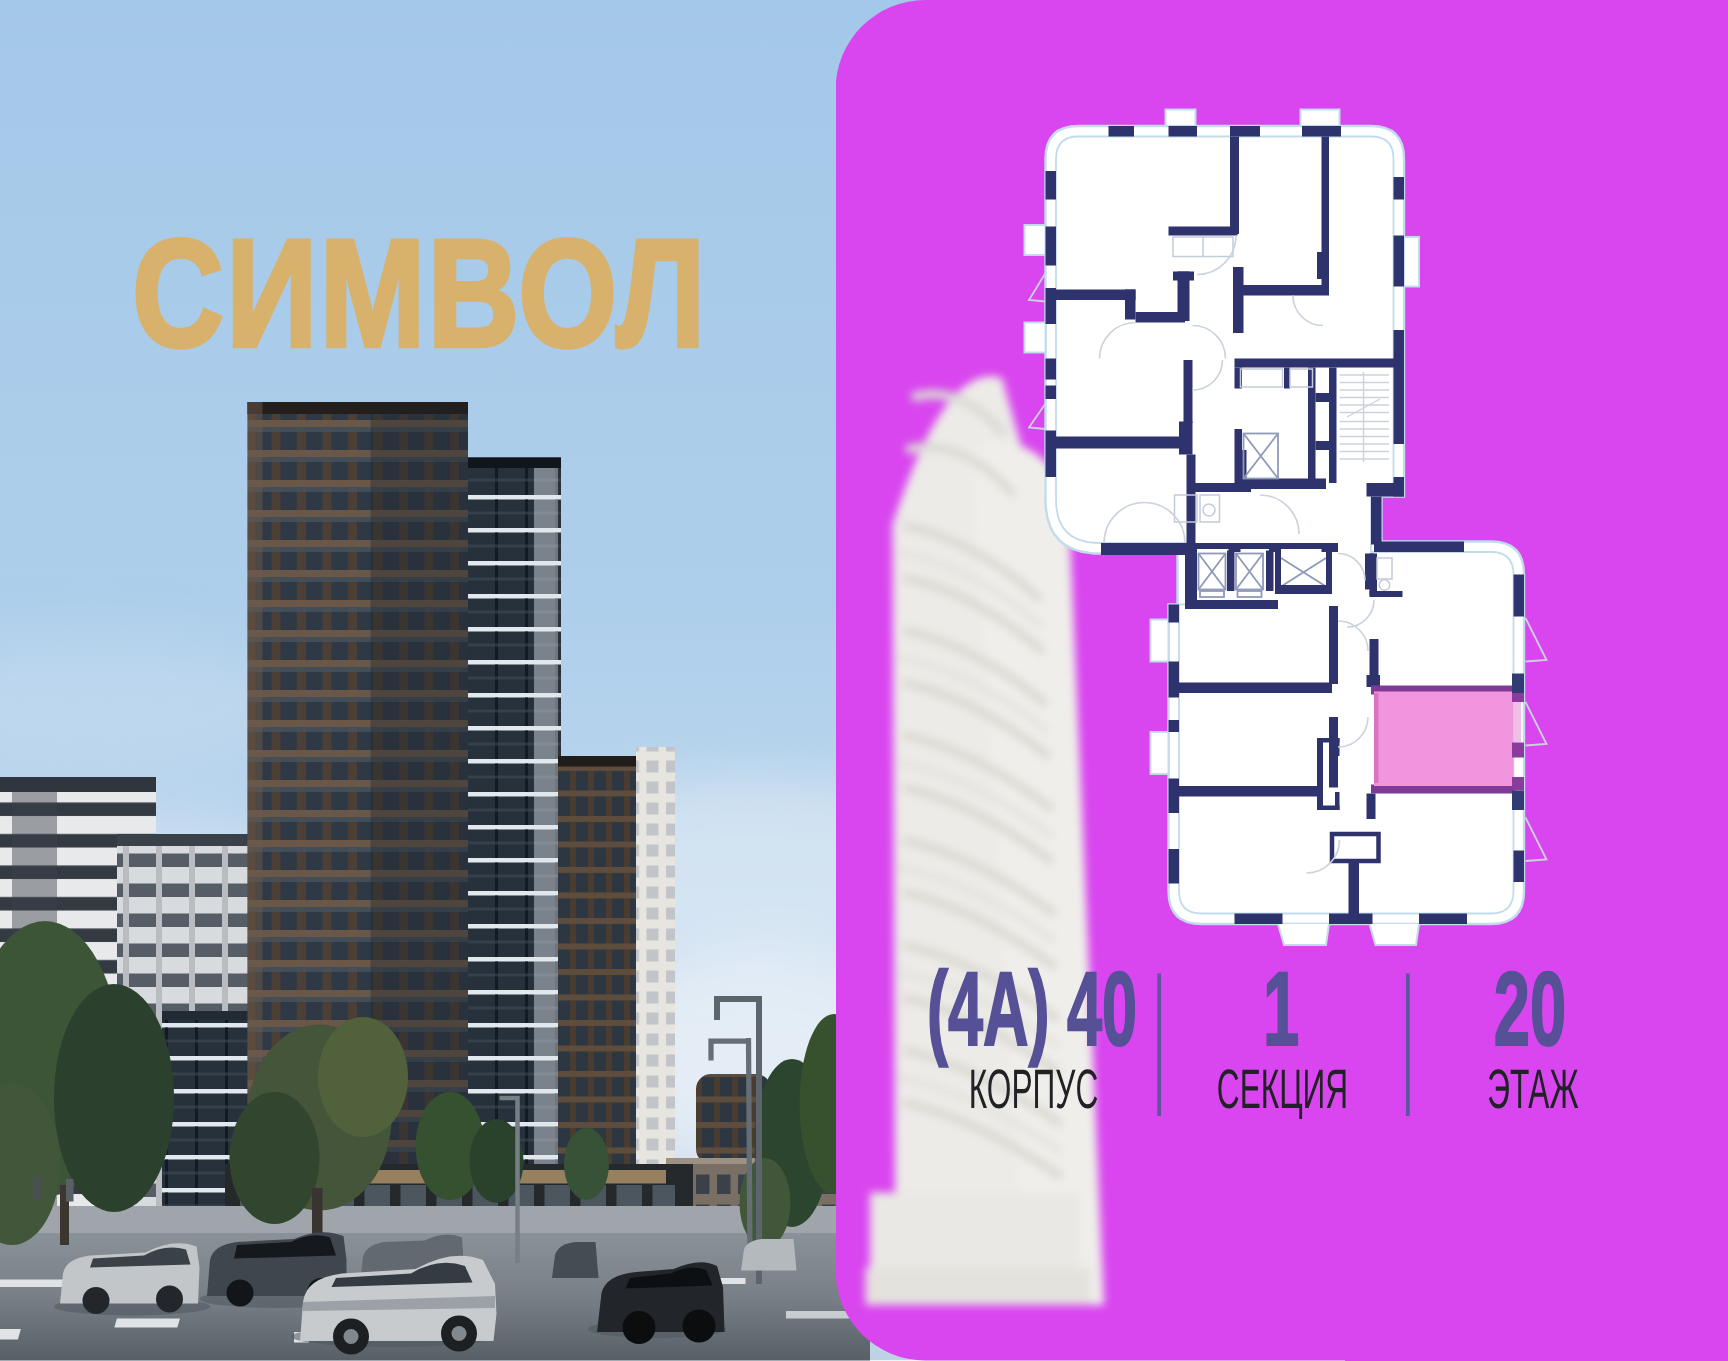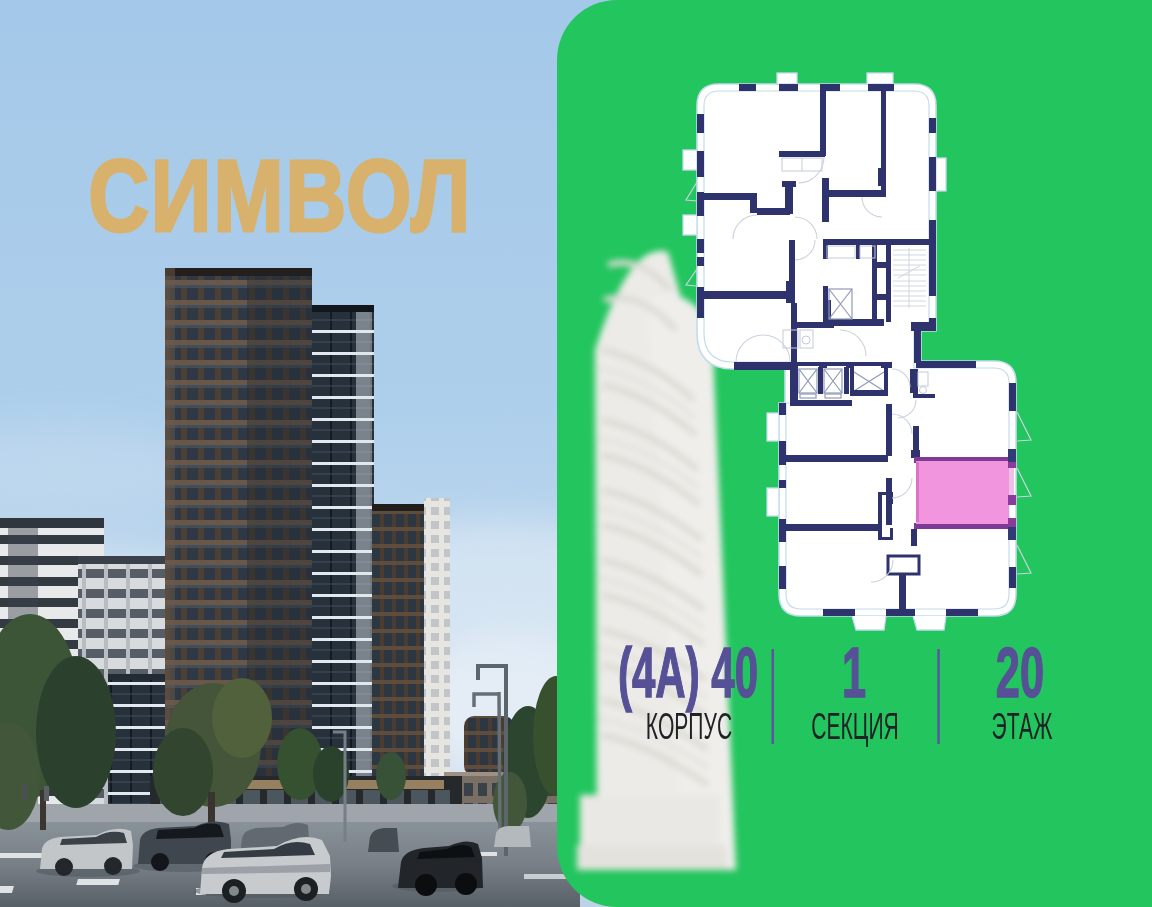--- a/index.html
+++ b/index.html
@@ -1,18 +1,18 @@
 <!DOCTYPE html>
 <html><head>
 <meta charset="utf-8">
 <style>
   html,body{margin:0;padding:0;background:#fff;}
   #stage{position:relative;width:1152px;height:907px;overflow:hidden;font-family:"Liberation Sans",sans-serif;}
   #photo{position:absolute;left:0;top:0;}
-  #panel{position:absolute;left:557px;top:0;width:595px;height:907px;background:#22c55e;border-radius:60px 0 0 60px;}
+  #panel{position:absolute;left:557px;top:0;width:595px;height:907px;background:#d946ef;border-radius:60px 0 0 60px;}
   #ghost{position:absolute;left:0;top:0;}
   #plansvg{position:absolute;left:0;top:0;}
 
 
 
 
 </style>
 </head>
 <body>
 <div id="stage">

